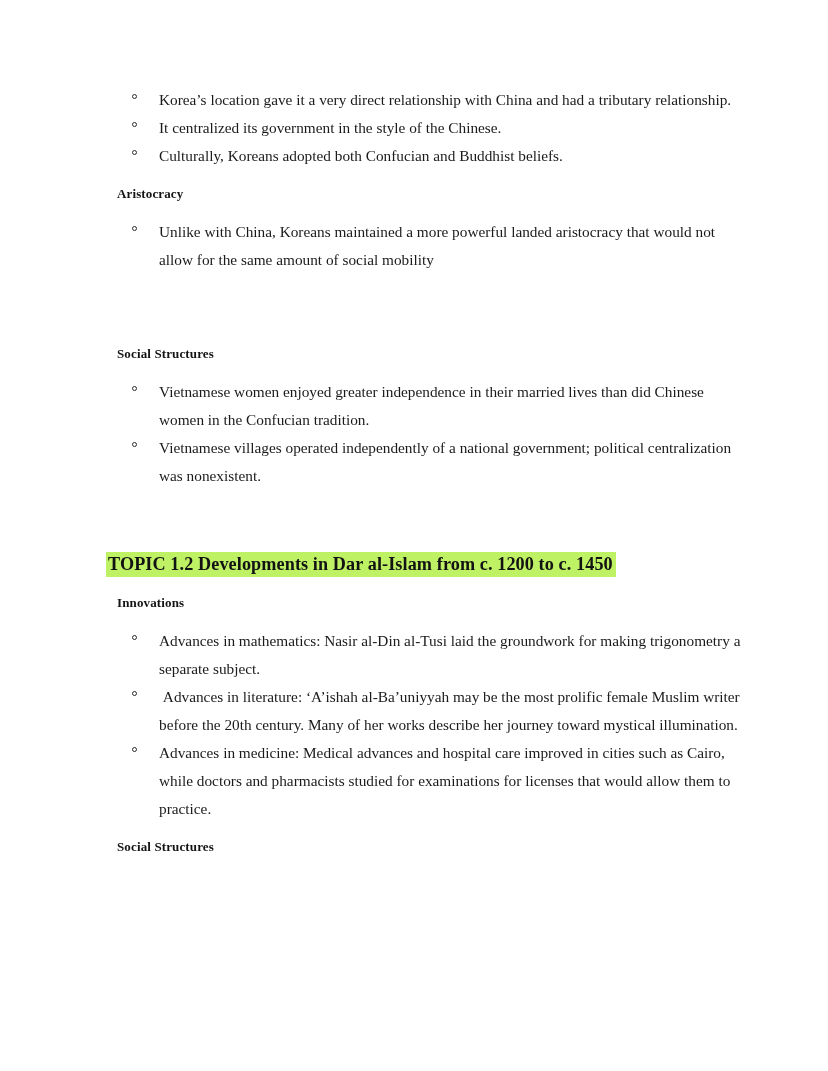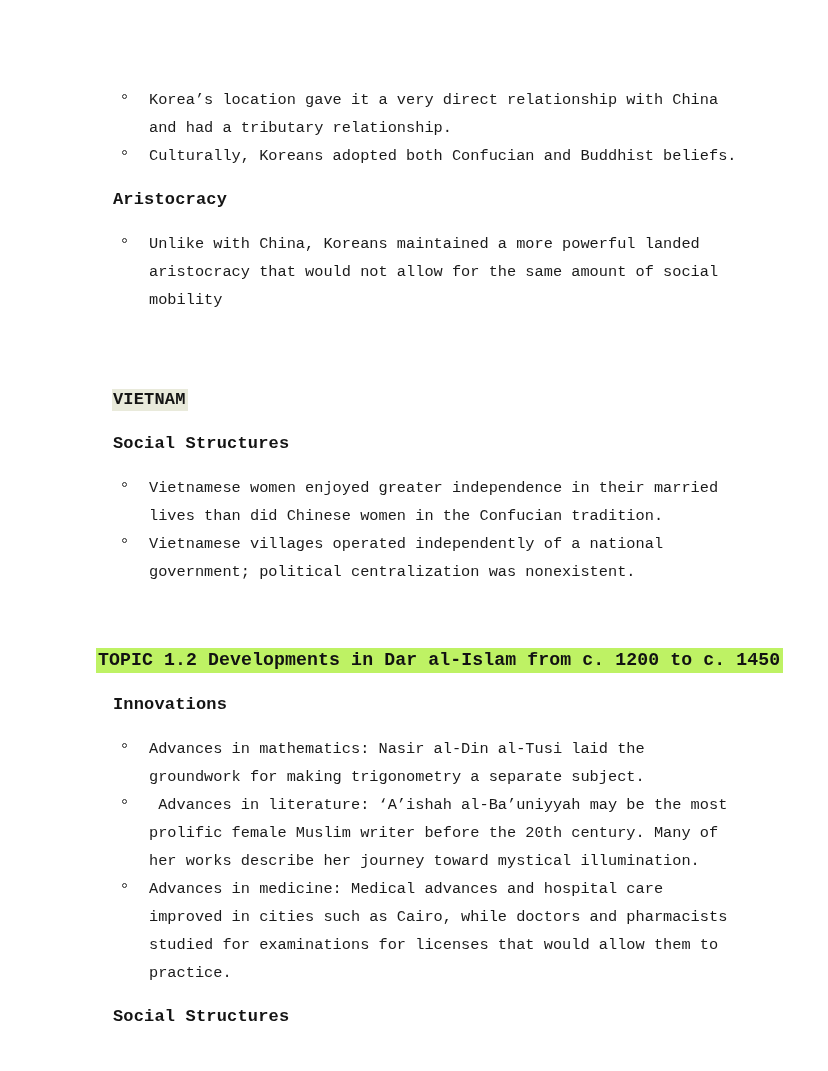--- a/index.html
+++ b/index.html
@@ -20,32 +20,31 @@
     position: relative;
     width: 828px;
     height: 1071px;
     background: #ffffff;
     box-sizing: border-box;
     padding: 0;
   }
 
   .content {
     position: absolute;
-    left: 96px;
+    left: 106px;
     top: 86px;
     width: 642px;
-    font-family: Liberation Mono, monospace;
   }
 
   
   .heading {
-    font-size: 17px;
+    font-size: 13px;
     font-weight: bold;
     line-height: 28px;
-    margin: 16px;
+    margin: 10px;
     letter-spacing: 0.01em;
     color: #141414;
     white-space: nowrap;
   }
 
   .heading .hl {
     display: inline;
     padding: 1px 2px 2px 1px;
   }
 
@@ -123,39 +122,40 @@
 <div class="page">
   <div class="content">
 
     <ul class="bullets">
       <li class="bullet-item">
         <span class="marker"></span>
         <span class="btext">Korea’s location gave it a very direct relationship with China and had a tributary relationship.</span>
       </li>
       <li class="bullet-item">
         <span class="marker"></span>
+        <span class="btext">It centralized its government in the style of the Chinese.</span>
+      </li>
+      <li class="bullet-item">
+        <span class="marker"></span>
         <span class="btext">Culturally, Koreans adopted both Confucian and Buddhist beliefs.</span>
       </li>
     </ul>
 
     <h3 class="heading">
       <span class="hl">Aristocracy</span>
     </h3>
     <ul class="bullets">
       <li class="bullet-item">
         <span class="marker"></span>
         <span class="btext">Unlike with China, Koreans maintained a more powerful landed aristocracy that would not allow for the same amount of social mobility</span>
       </li>
     </ul>
 
     <div class="gap-md"></div>
 
-    <h2 class="heading hl-green">
-      <span class="hl">VIETNAM</span>
-    </h2>
     <h3 class="heading">
       <span class="hl">Social Structures</span>
     </h3>
     <ul class="bullets">
       <li class="bullet-item">
         <span class="marker"></span>
         <span class="btext">Vietnamese women enjoyed greater independence in their married lives than did Chinese women in the Confucian tradition.</span>
       </li>
       <li class="bullet-item">
         <span class="marker"></span>

